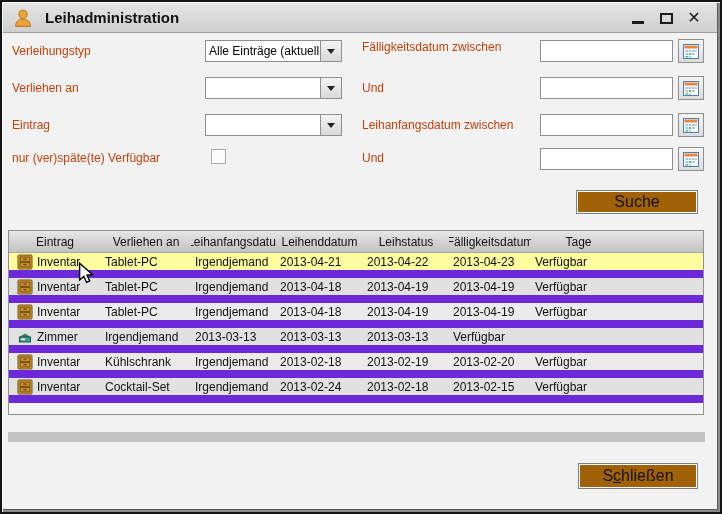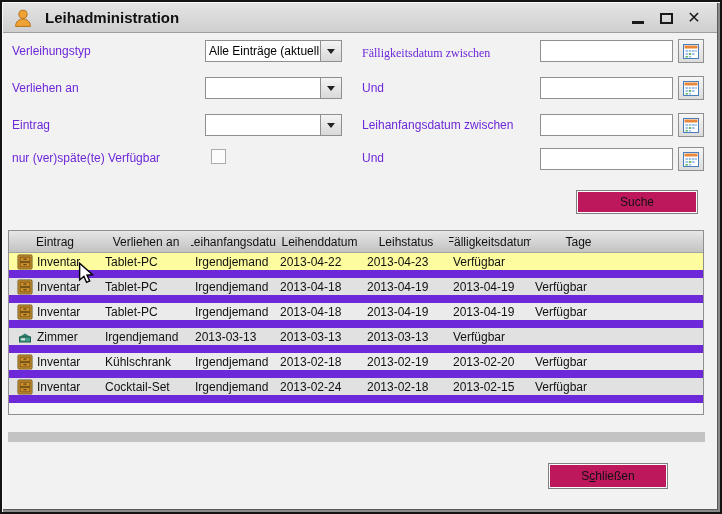--- a/index.html
+++ b/index.html
@@ -12,33 +12,33 @@
             background:linear-gradient(#e4e4e4,#cfcfcf);border-bottom:1px solid #9e9e9e;
             display:flex;align-items:center;}
   .app-icon{margin-left:10px;width:20px;height:20px;flex:0 0 auto;}
   .title{margin-left:12px;font-size:15px;font-weight:bold;color:#111;}
   .winbtns{position:absolute;right:17px;top:0;height:30px;display:flex;align-items:center;gap:12px;}
   .wb{width:16px;height:16px;display:flex;align-items:center;justify-content:center;cursor:default;}
   .wb-min{width:12px;height:3px;background:#1a1a1a;margin-top:8px;}
   .wb-max{width:13px;height:11px;border:2px solid #1a1a1a;}
   .wb-close{font-size:16px;font-weight:bold;color:#1a1a1a;line-height:16px;}
   
-  .flabel{position:absolute;font-size:12px;color:#6d28d9;white-space:nowrap;}
+  .flabel{position:absolute;font-size:12px;color:#c2410c;white-space:nowrap;}
   .combo{position:absolute;left:205px;width:137px;height:22px;background:#fff;
          border:1px solid #8f8f8f;display:flex;align-items:center;}
   .combo-text{flex:1;font-size:12px;padding:0 3px;white-space:nowrap;overflow:hidden;}
   .combo-btn{width:21px;height:100%;background:linear-gradient(#f4f4f4,#d9d9d9);
              border-left:1px solid #8f8f8f;display:flex;align-items:center;justify-content:center;}
   .tri{width:0;height:0;border-left:4px solid transparent;border-right:4px solid transparent;border-top:5px solid #222;}
   .checkbox{position:absolute;left:211px;width:15px;height:15px;background:#fcfcfc;border:1px solid #ababab;}
   .dinput{position:absolute;left:540px;width:133px;height:22px;background:#fff;border:1px solid #8f8f8f;
           font-size:12px;padding:0 3px;}
   .calbtn{position:absolute;left:678px;width:26px;height:24px;background:linear-gradient(#f6f6f6,#dcdcdc);
           border:1px solid #8f8f8f;display:flex;align-items:center;justify-content:center;padding:0;}
-  .btn{position:absolute;background:#be185d;border:1px solid #7f7f7f;font-size:12px;color:#111;
+  .btn{position:absolute;background:#a16207;border:1px solid #7f7f7f;font-size:16px;color:#111;
        display:flex;align-items:center;justify-content:center;box-shadow:inset 0 0 0 1px #fbfbfb;}
   
   .table{position:absolute;left:8px;top:230px;width:696px;height:185px;background:#f5f5f5;
          border:1px solid #8f8f8f;overflow:hidden;}
   .thead{display:grid;grid-template-columns:92px 90px 85px 87px 86px 82px 95px 1fr;height:22px;
          background:linear-gradient(#e6e6e6,#c2c2c2);border-bottom:1px solid #a5a5a5;}
   .th{font-size:12px;color:#111;display:flex;align-items:center;justify-content:center;white-space:nowrap;overflow:hidden;}
   .trow{display:grid;grid-template-columns:92px 90px 85px 87px 86px 82px 95px 1fr;height:25px;
         border-bottom:8px solid #6d28d9;background:#ebebeb;}
   .trow.dark{background:#e1e1e1;}
@@ -95,21 +95,21 @@
   <div class="combo" style="top:114px;">
     <span class="combo-text"></span>
     <span class="combo-btn">
         <span class="tri"></span>
       </span>
   </div>
 
   <span class="flabel" style="left:12px;top:151px;">nur (ver)späte(te) Verfügbar</span>
   <span class="checkbox" style="top:149px;"></span>
 
-  <span class="flabel" style="left:362px;top:46px;font-family:Liberation Serif, serif;">Fälligkeitsdatum zwischen</span>
+  <span class="flabel" style="left:362px;top:40px;">Fälligkeitsdatum zwischen</span>
   <input class="dinput" style="top: 40px;" value="">
   <button class="calbtn" style="top:39px;">
     <svg viewBox="0 0 16 15" width="16" height="15">
       <rect x="0.5" y="0.5" width="15" height="14" fill="#ffffff" stroke="#4a7ebb"></rect>
       <rect x="1.5" y="1.5" width="13" height="3" fill="#e8873c"></rect>
       <rect x="2.5" y="6" width="2.4" height="2" fill="#9cc0ea"></rect>
         <rect x="5.8" y="6" width="2.4" height="2" fill="#9cc0ea"></rect>
         <rect x="9.1" y="6" width="2.4" height="2" fill="#9cc0ea"></rect>
         <rect x="12.2" y="6" width="1.6" height="2" fill="#9cc0ea"></rect>
       <rect x="2.5" y="9" width="2.4" height="2" fill="#9cc0ea"></rect>
@@ -197,20 +197,21 @@
               <rect x="3" y="3" width="10" height="4.4" fill="#d18f2a" stroke="#6b4f17"></rect>
               <rect x="3" y="8.6" width="10" height="4.4" fill="#d18f2a" stroke="#6b4f17"></rect>
               <rect x="6.4" y="4.4" width="3.2" height="1.4" fill="#6b4f17"></rect>
               <rect x="6.4" y="10" width="3.2" height="1.4" fill="#6b4f17"></rect>
             </svg>
           </span>
           <span>Inventar</span>
         </span>
       <span class="td">Tablet-PC</span>
       <span class="td">Irgendjemand</span>
+      <span class="td">2013-04-21</span>
       <span class="td">2013-04-22</span>
       <span class="td">2013-04-23</span>
       <span class="td">Verfügbar</span>
       <span class="td"></span>
     </div>
 
     <div class="trow dark">
       <span class="td first">
           <span class="row-icon">
             <svg viewBox="0 0 16 16" width="16" height="16">
@@ -313,21 +314,21 @@
       <span class="td">2013-02-24</span>
       <span class="td">2013-02-18</span>
       <span class="td">2013-02-15</span>
       <span class="td">Verfügbar</span>
       <span class="td"></span>
     </div>
   </div>
 
   <div class="hscroll"></div>
 
-  <button class="btn" style="left:548px;top:463px;width:120px;height:26px;">
+  <button class="btn" style="left:578px;top:463px;width:120px;height:26px;">
     <span><span>S</span><u class="mn">c</u><span>hließen</span></span>
   </button>
 
   <span class="cursor">
     <svg width="19" height="22" viewBox="0 0 12 14">
       <path d="M1 0.8 L1 11.4 L3.7 9.1 L5.4 13 L7.4 12.1 L5.7 8.4 L9.2 8.1 Z" fill="#ffffff" stroke="#000000" stroke-width="0.9"></path>
     </svg>
   </span>
 </div>
 

